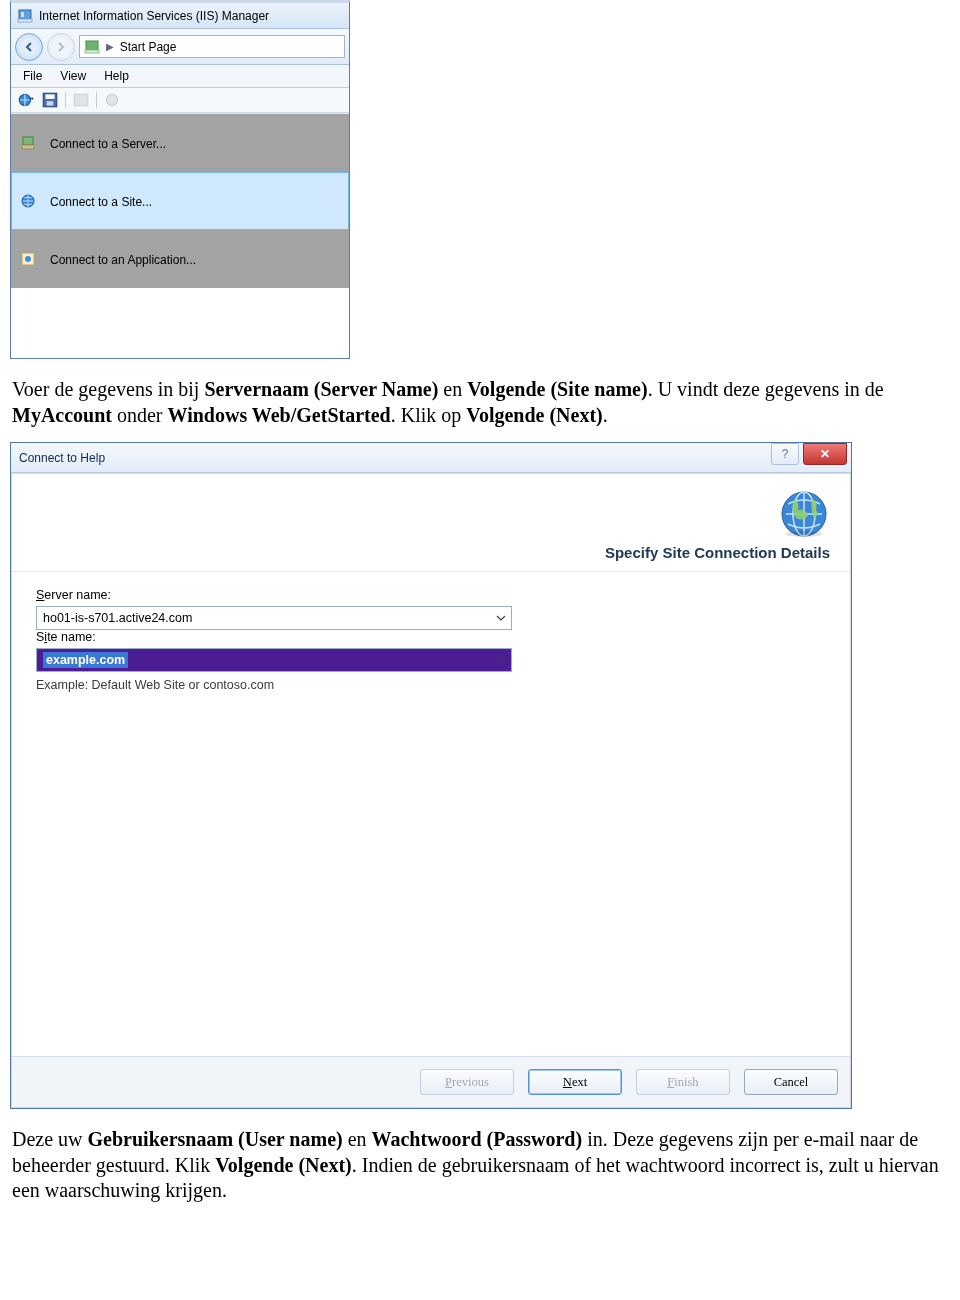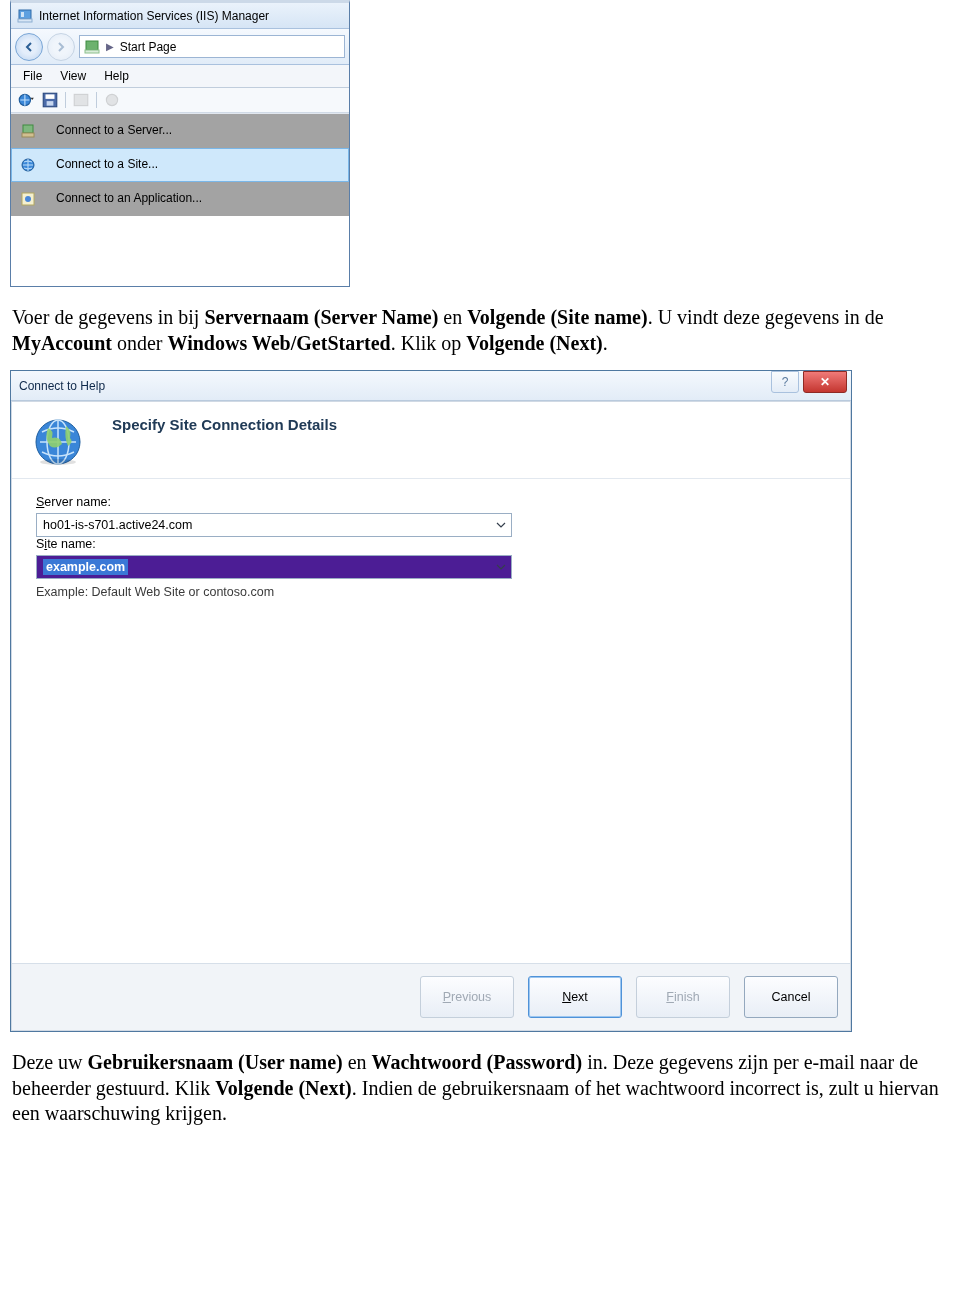--- a/index.html
+++ b/index.html
@@ -15,50 +15,50 @@
   .navbtn { width: 28px; height: 28px; border-radius: 50%; border: 1px solid #7aa6d6; background: radial-gradient(#e4eefb 40%, #b9d2ef); display: flex; align-items: center; justify-content: center; margin-right: 4px; }
   .navbtn.disabled { border-color: #c6d4e4; background: radial-gradient(#f0f5fb 40%, #e2ebf6); }
   .breadcrumb { flex: 1; background: #fff; border: 1px solid #9cb5d4; height: 23px; display: flex; align-items: center; padding: 0 4px; font-size: 12px; }
   .bc-icon { width: 16px; height: 16px; margin-right: 4px; }
   .menubar { display: flex; gap: 18px; padding: 4px 12px; font-size: 12px; border-bottom: 1px solid #c0cddc; background: #f3f6fa; }
   .panel-header { background: linear-gradient(#e9f0f9, #d6e2f1); padding: 3px 8px; font-size: 12px; font-weight: bold; color: #2c3b4d; border-bottom: 1px solid #b7c7da; }
   .toolbar { display: flex; align-items: center; gap: 6px; padding: 3px 6px; border-bottom: 1px solid #d0dae6; background: #f6f9fc; }
   .tool { width: 18px; height: 18px; display: flex; align-items: center; justify-content: center; }
   .tool-sep { width: 1px; height: 16px; background: #c0cddc; }
   .menu { border-top: 1px solid #e1e7ef; }
-  .menu-item { display: flex; align-items: flex-start; gap: 20px; padding: 8px 8px; font-size: 12px; border: 1px solid transparent; }
+  .menu-item { display: flex; align-items: flex-end; gap: 14px; padding: 20px 8px; font-size: 12px; border: 1px solid transparent; }
   .menu-item.selected { background: #cfe8fb; border: 1px solid #7ab7e9; }
   .mi-icon { width: 16px; height: 16px; }
   .spacer-white { height: 70px; background: #fff; }
 
   
   .para { font-family: "Times New Roman", Times, serif; font-size: 20px; line-height: 1.28; margin: 6px 2px 14px 2px; max-width: 930px; }
   .para b { font-weight: bold; }
 
   
   .dialog-wrap { width: 842px; border: 1px solid #4f78a0; background: #f3f6fa; margin-bottom: 18px; }
   .dlg-titlebar { display: flex; align-items: center; background: linear-gradient(#f4f8fd, #e2ecf7); border-bottom: 1px solid #b9cadd; padding: 0 0 0 8px; height: 30px; position: relative; }
   .dlg-title { font-size: 12px; color: #0f294a; }
   .dlg-ctrls { position: absolute; right: 4px; top: 0; display: flex; gap: 4px; }
   .dlg-help { width: 28px; height: 22px; background: linear-gradient(#f9fbfd, #e3ecf7); border: 1px solid #a9c1de; border-radius: 0 0 3px 3px; display: flex; align-items: center; justify-content: center; font-size: 12px; color: #5a7a9e; }
   .dlg-close { width: 44px; height: 22px; background: linear-gradient(#f07a78, #c43630); border: 1px solid #8f2a25; border-radius: 0 0 3px 3px; display: flex; align-items: center; justify-content: center; color: #fff; font-size: 12px; font-weight: bold; }
   .dlg-body { background: #fff; border: 1px solid #d0d9e4; margin: 0; }
-  .dlg-header { display: flex; align-items: flex-start; gap: 28px; padding: 14px 20px 10px 20px; border-bottom: 1px solid #e2e8ef; }
+  .dlg-header { display: flex; align-items: flex-end; gap: 4px; padding: 14px 20px 10px 20px; border-bottom: 1px solid #e2e8ef; flex-direction: column; }
   .globe-lg { width: 52px; height: 52px; }
   .dlg-heading { font-size: 15px; font-weight: bold; color: #203a56; }
   .form-area { padding: 16px 24px 8px 24px; }
   .fld-label { font-size: 12.5px; color: #000; margin-bottom: 4px; }
   .fld-label u { text-decoration: underline; }
   .combo { width: 476px; height: 24px; border: 1px solid #9aaec4; background: #fff; display: flex; align-items: center; justify-content: space-between; padding: 0 2px 0 6px; font-size: 12.5px; }
   .combo .dd { width: 16px; height: 18px; display: flex; align-items: center; justify-content: center; color: #5b6c80; }
   .combo.highlighted { background: #4c1d95; font-weight: bold; }
   .site-val { background: #3a78d6; color: #fff; padding: 1px 3px; display: inline-block; }
   .example-text { font-size: 12.5px; color: #3a3a3a; margin: 6px 0 16px 0; }
   .dlg-footer { padding: 12px; display: flex; justify-content: flex-end; gap: 14px; background: #f1f4f8; border-top: 1px solid #d6dfe9; }
-  .btn { width: 94px; height: 42px; background: linear-gradient(#fcfdff, #e8eef6); border: 1px solid #94a8be; font-size: 12.5px; border-radius: 3px; cursor: pointer; }
+  .btn { width: 94px; height: 26px; background: linear-gradient(#fcfdff, #e8eef6); border: 1px solid #94a8be; font-size: 12.5px; border-radius: 3px; cursor: pointer; font-family: Liberation Serif, serif; }
   .btn.disabled { color: #a0a9b4; border-color: #c4cfdb; }
   .btn.default { border: 1px solid #4f92d8; box-shadow: 0 0 0 1px #9cc6f0 inset; }
   .big-white { height: 340px; }
 
   
   svg { display: block; }
 </style>
 </head>
 <body>
 

